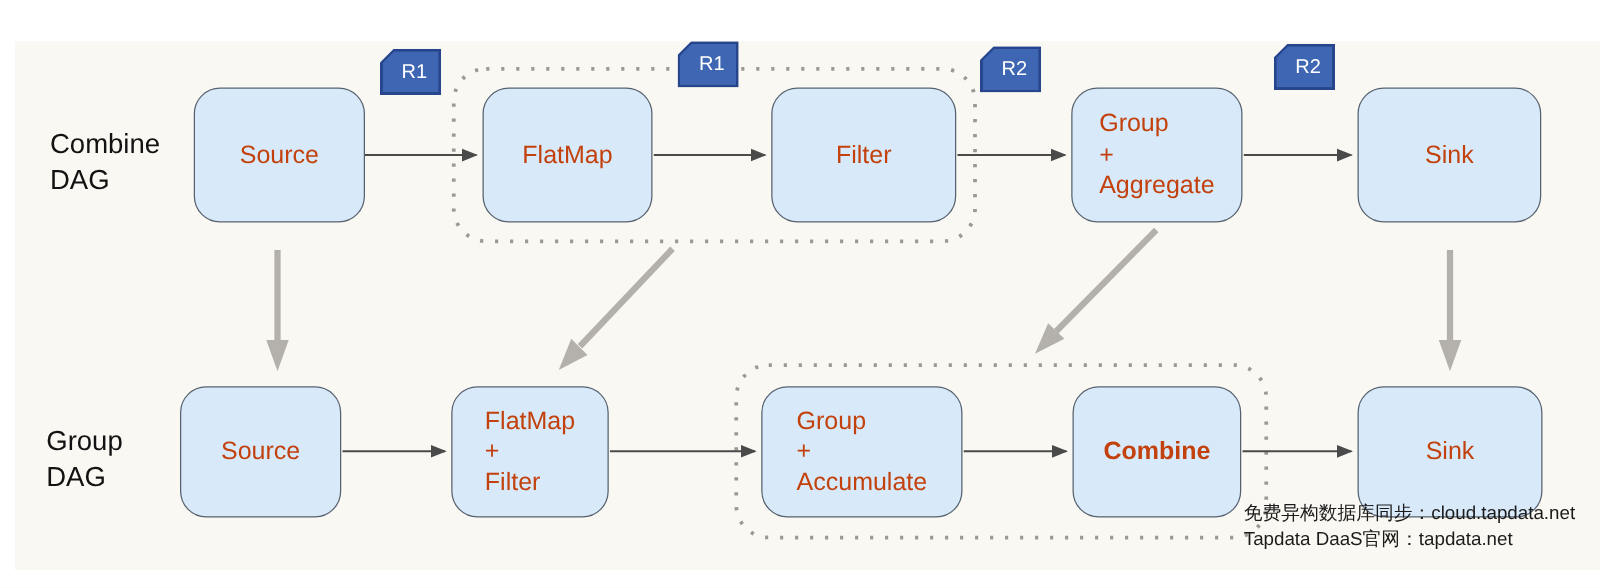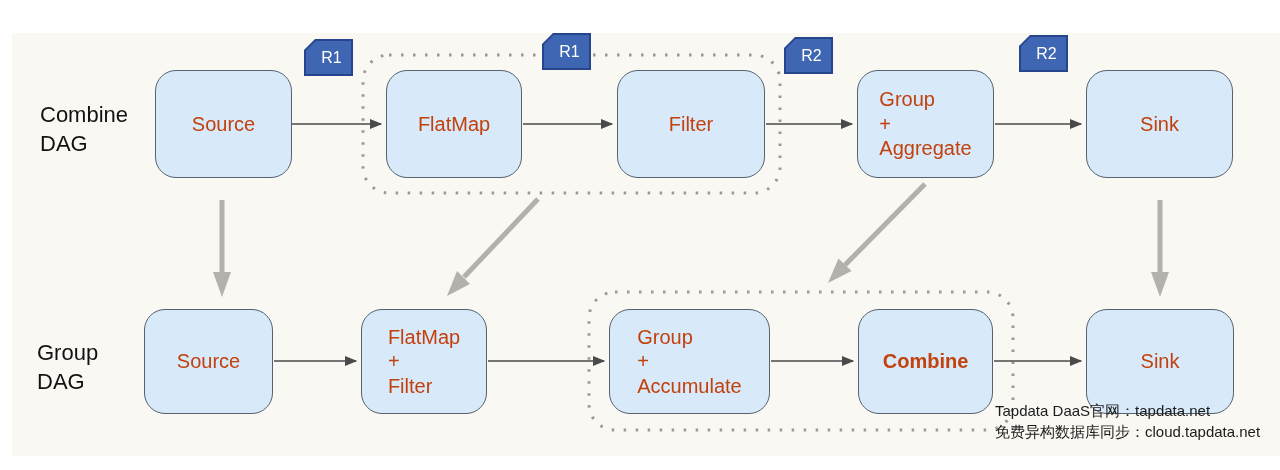--- a/index.html
+++ b/index.html
@@ -127,16 +127,16 @@
     <div class="badge-front"></div>
     <span class="badge-label">R2</span>
   </div>
   <div class="badge" style="left:1019px;top:35px;">
     <div class="badge-back"></div>
     <div class="badge-front"></div>
     <span class="badge-label">R2</span>
   </div>
 
   <div class="watermark">
+    <div>免费异构数据库同步：cloud.tapdata.net</div>
     <div>Tapdata DaaS官网：tapdata.net</div>
-    <div>免费异构数据库同步：cloud.tapdata.net</div>
   </div>
 </div>
 
 </body></html>

